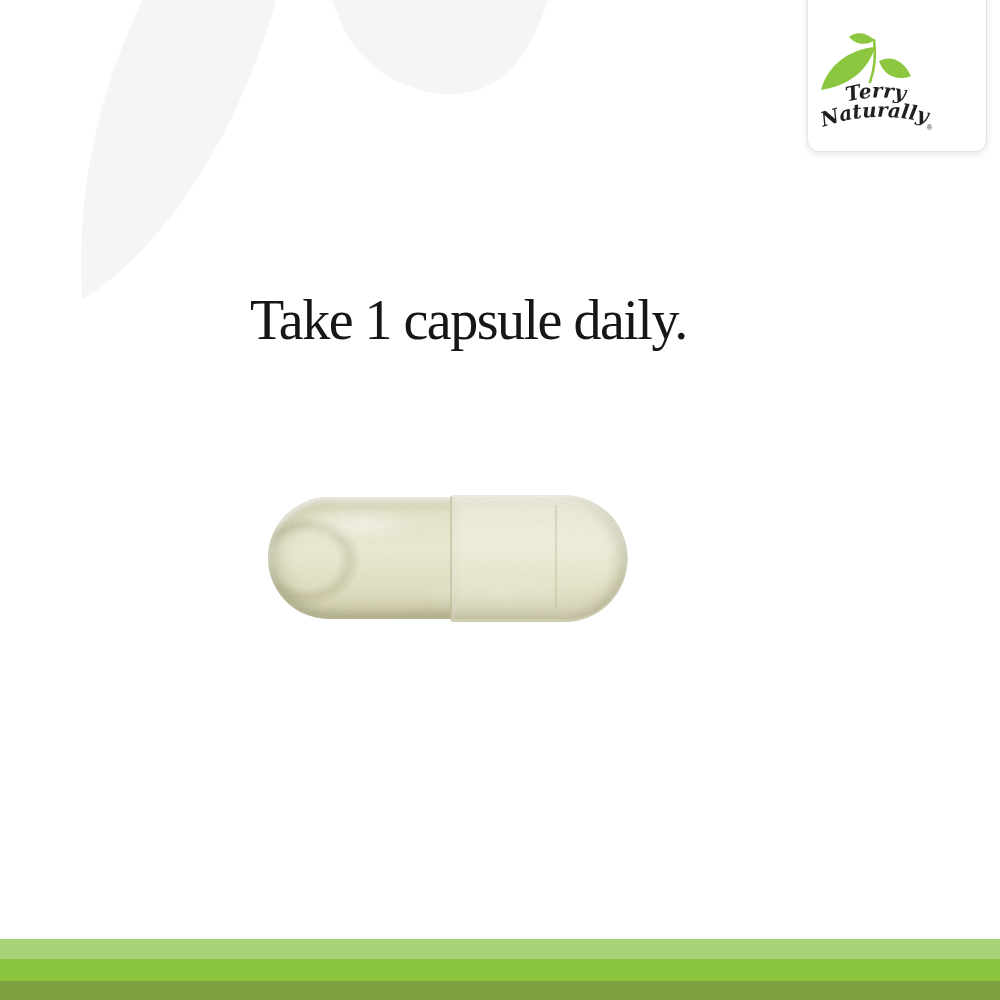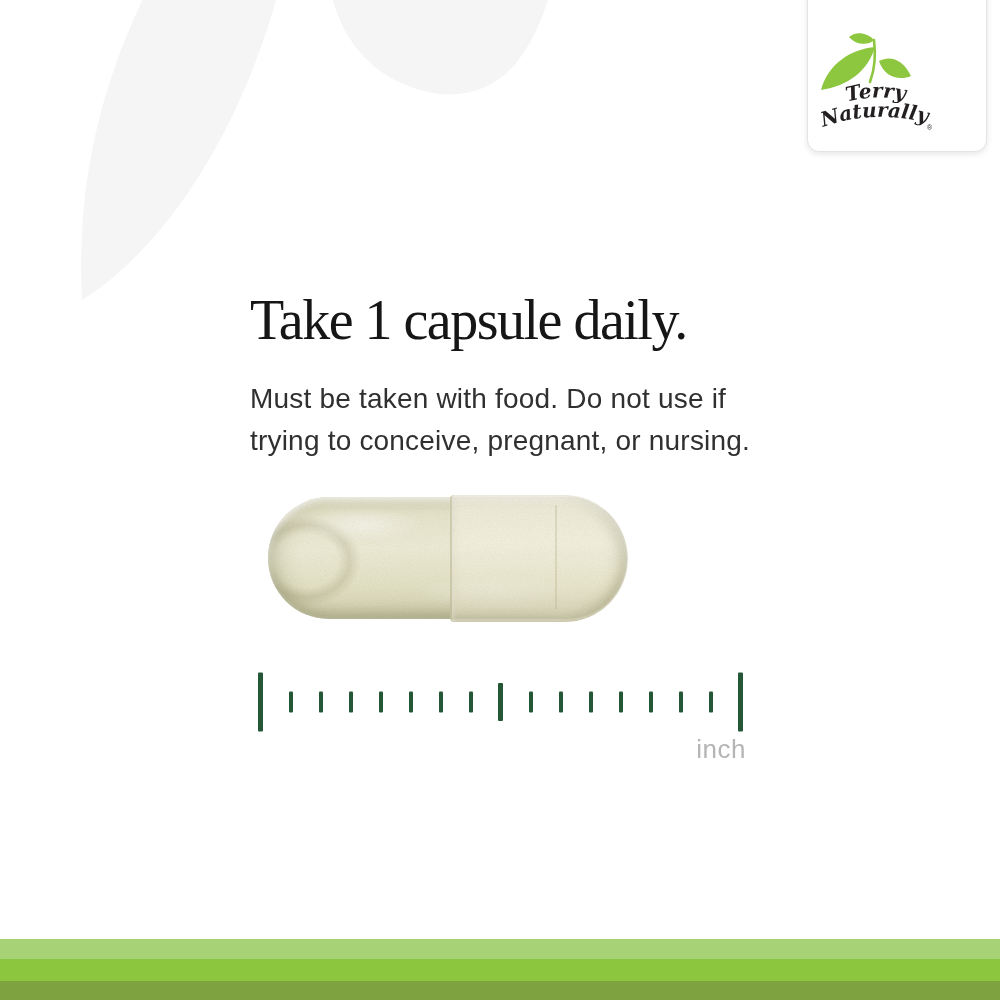--- a/index.html
+++ b/index.html
@@ -107,58 +107,32 @@
       </text>
       <text font-size="20" font-style="italic" font-weight="bold" font-family="DejaVu Serif, serif" fill="currentColor" text-anchor="middle">
         <textPath href="#arc2" startOffset="50%">Naturally</textPath>
       </text>
       <text x="109" y="47" font-size="7" fill="currentColor">®</text>
     </svg>
   </div>
 
   <h1 class="heading" style="color: rgb(22, 22, 22);">Take 1 capsule daily.</h1>
 
-  <div class="bodycopy" style="color: rgb(48, 48, 48);">
-    <div>Must be taken with food. Do not use if</div>
-    <div>trying to conceive, pregnant, or nursing.</div>
-  </div>
 
   <div class="capsule">
     <div class="capsule-cap"></div>
     <svg class="capsule-noise" aria-hidden="true">
       <filter id="grainF" x="0" y="0" width="100%" height="100%">
         <feTurbulence type="fractalNoise" baseFrequency="0.8" numOctaves="2" seed="3" stitchTiles="stitch"></feTurbulence>
         <feColorMatrix type="matrix" values="0 0 0 0 0.55  0 0 0 0 0.55  0 0 0 0 0.44  0 0 0 0.55 0"></feColorMatrix>
       </filter>
       <rect width="100%" height="100%" filter="url(#grainF)"></rect>
     </svg>
   </div>
 
-  <div class="ruler">
-    <div style="position:absolute;inset:0;">
-        <div class="tick tall" style="left: 0px; background: rgb(36, 87, 53);"></div>
-        <div class="tick small" style="left: 30px; background: rgb(36, 87, 53);"></div>
-        <div class="tick small" style="left: 60px; background: rgb(36, 87, 53);"></div>
-        <div class="tick small" style="left: 90px; background: rgb(36, 87, 53);"></div>
-        <div class="tick small" style="left: 120px; background: rgb(36, 87, 53);"></div>
-        <div class="tick small" style="left: 150px; background: rgb(36, 87, 53);"></div>
-        <div class="tick small" style="left: 180px; background: rgb(36, 87, 53);"></div>
-        <div class="tick small" style="left: 210px; background: rgb(36, 87, 53);"></div>
-        <div class="tick medium" style="left: 240px; background: rgb(36, 87, 53);"></div>
-        <div class="tick small" style="left: 270px; background: rgb(36, 87, 53);"></div>
-        <div class="tick small" style="left: 300px; background: rgb(36, 87, 53);"></div>
-        <div class="tick small" style="left: 330px; background: rgb(36, 87, 53);"></div>
-        <div class="tick small" style="left: 360px; background: rgb(36, 87, 53);"></div>
-        <div class="tick small" style="left: 390px; background: rgb(36, 87, 53);"></div>
-        <div class="tick small" style="left: 420px; background: rgb(36, 87, 53);"></div>
-        <div class="tick small" style="left: 450px; background: rgb(36, 87, 53);"></div>
-        <div class="tick tall" style="left: 480px; background: rgb(36, 87, 53);"></div>
-      </div>
-    <div class="inch-label" style="color: rgb(181, 181, 181);">inch</div>
-  </div>
 
   <div class="bars">
     <div class="bar bar-1" style="background: rgb(167, 210, 118);"></div>
     <div class="bar bar-2" style="background: rgb(140, 198, 62);"></div>
     <div class="bar bar-3" style="background: rgb(126, 162, 63);"></div>
   </div>
 
 </div>
 
 </body></html>

